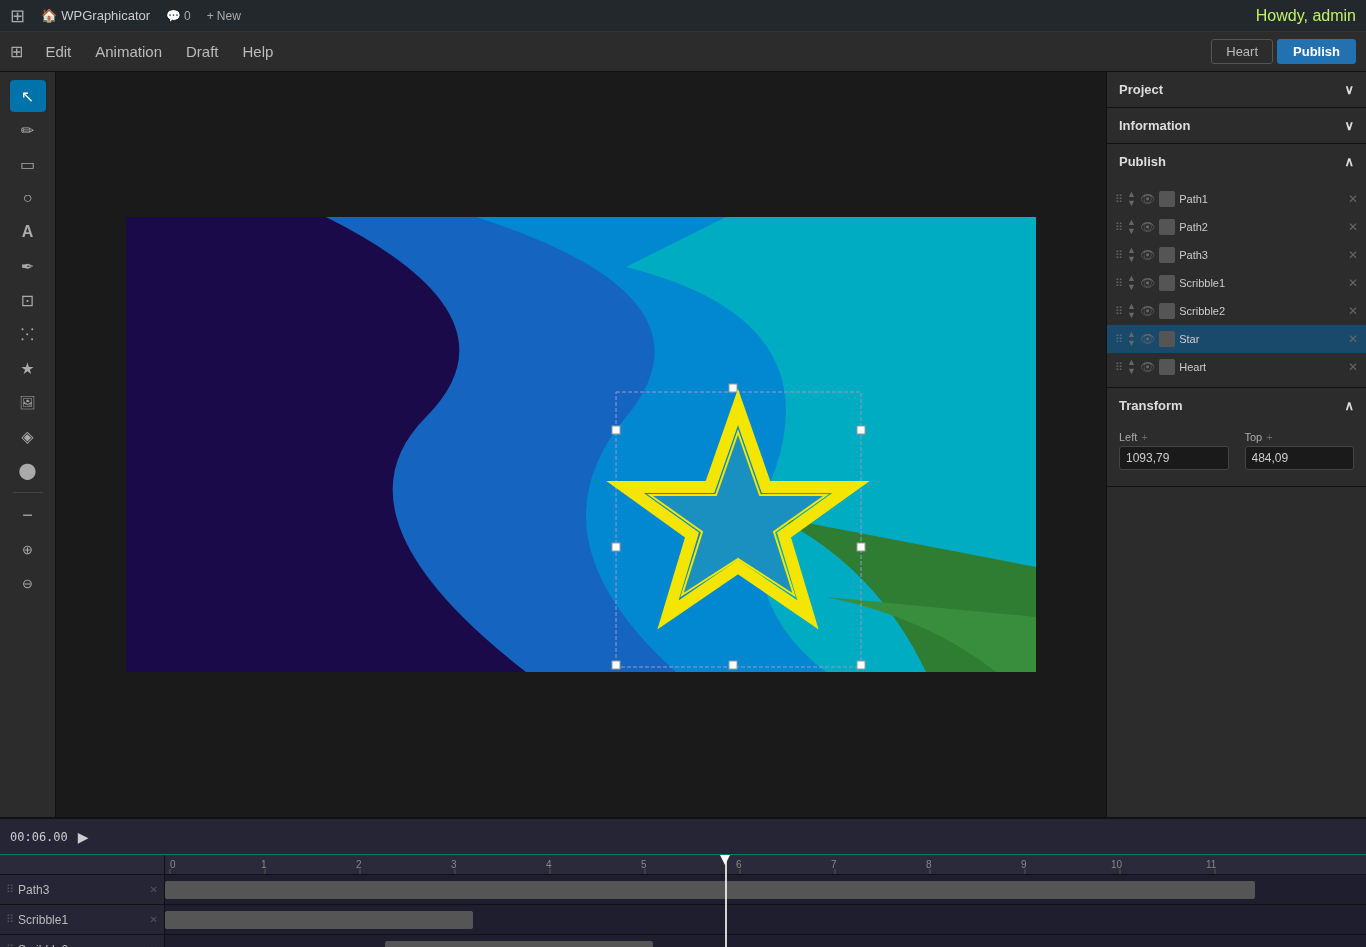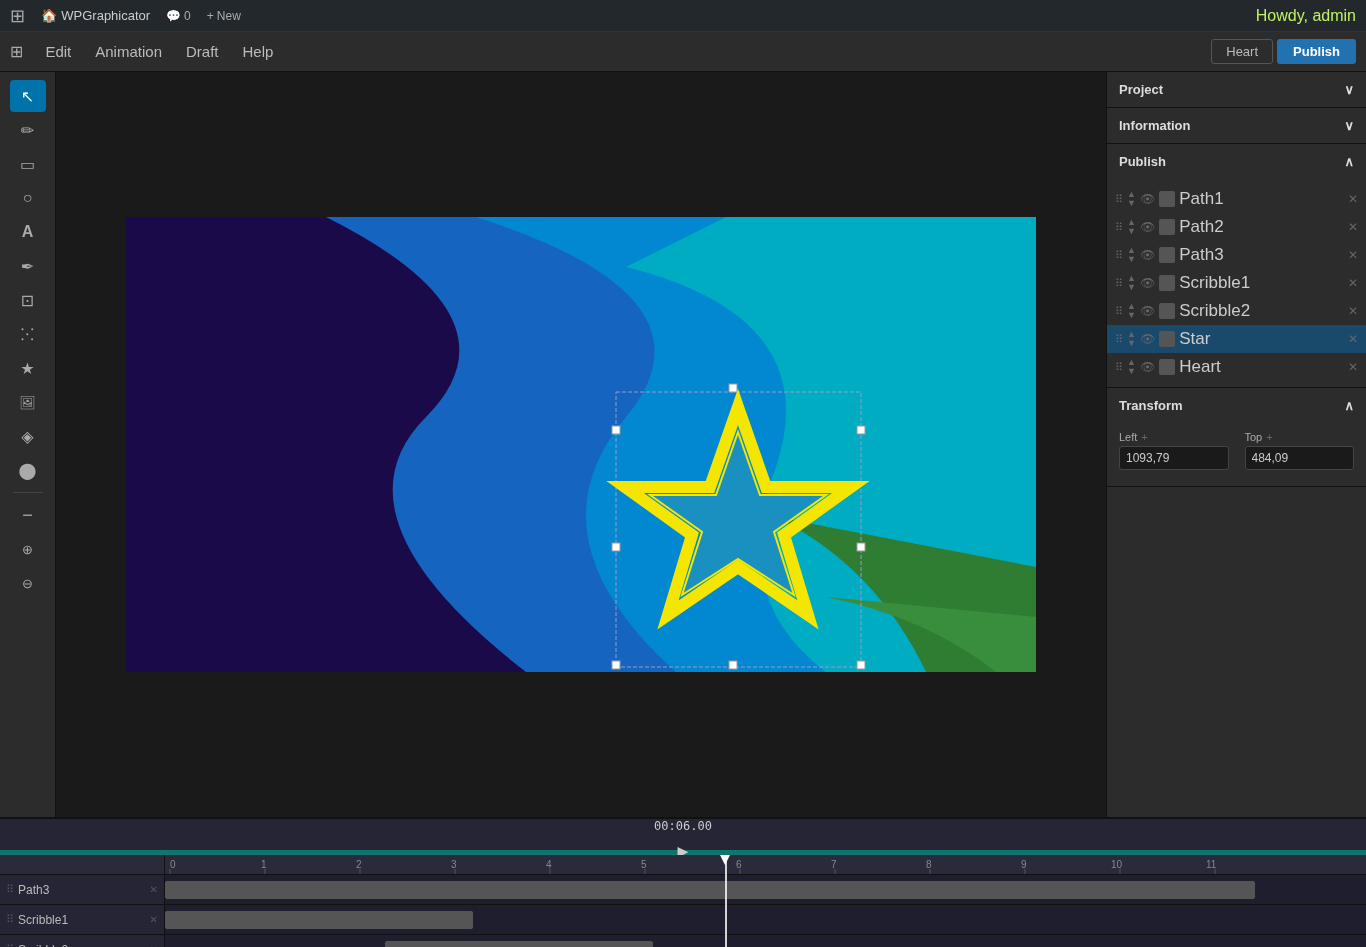--- a/index.html
+++ b/index.html
@@ -134,21 +134,21 @@
       height: 28px;
       cursor: pointer;
       gap: 4px;
     }
     .layer-row.active { background: #1a4a6b; }
     .layer-drag { color: #666; font-size: 11px; }
     .layer-arrows { display: flex; flex-direction: column; gap: 0; }
     .layer-arrow { color: #666; font-size: 9px; line-height: 1; cursor: pointer; }
     .layer-vis { color: #666; font-size: 12px; }
     .layer-icon { width: 16px; height: 16px; background: #555; border-radius: 2px; }
-    .layer-name { flex: 1; color: #ccc; font-size: 17px; }
+    .layer-name { flex: 1; color: #ccc; font-size: 11px; }
     .layer-del { color: #666; font-size: 12px; cursor: pointer; }
 
     
     .transform-content { padding: 8px 12px; }
     .transform-row { display: flex; gap: 16px; margin-bottom: 8px; }
     .transform-field { flex: 1; }
     .transform-label { display: flex; align-items: center; gap: 4px; color: #aaa; font-size: 11px; margin-bottom: 3px; }
     .transform-input {
       width: 100%;
       background: #1a1a1a;
@@ -167,23 +167,22 @@
       display: flex;
       flex-direction: column;
     }
     #timeline-header {
       height: 36px;
       background: #252535;
       display: flex;
       align-items: center;
       padding: 0 10px;
       gap: 10px;
-      border-bottom: 5px solid #0f766e;
+      border-bottom: 1px solid #0f766e;
       flex-shrink: 0;
-      flex-direction: column;
     }
     .time-display {
       color: #ccc;
       font-size: 12px;
       font-family: monospace;
     }
     .play-btn {
       color: #ccc;
       cursor: pointer;
       font-size: 14px;

